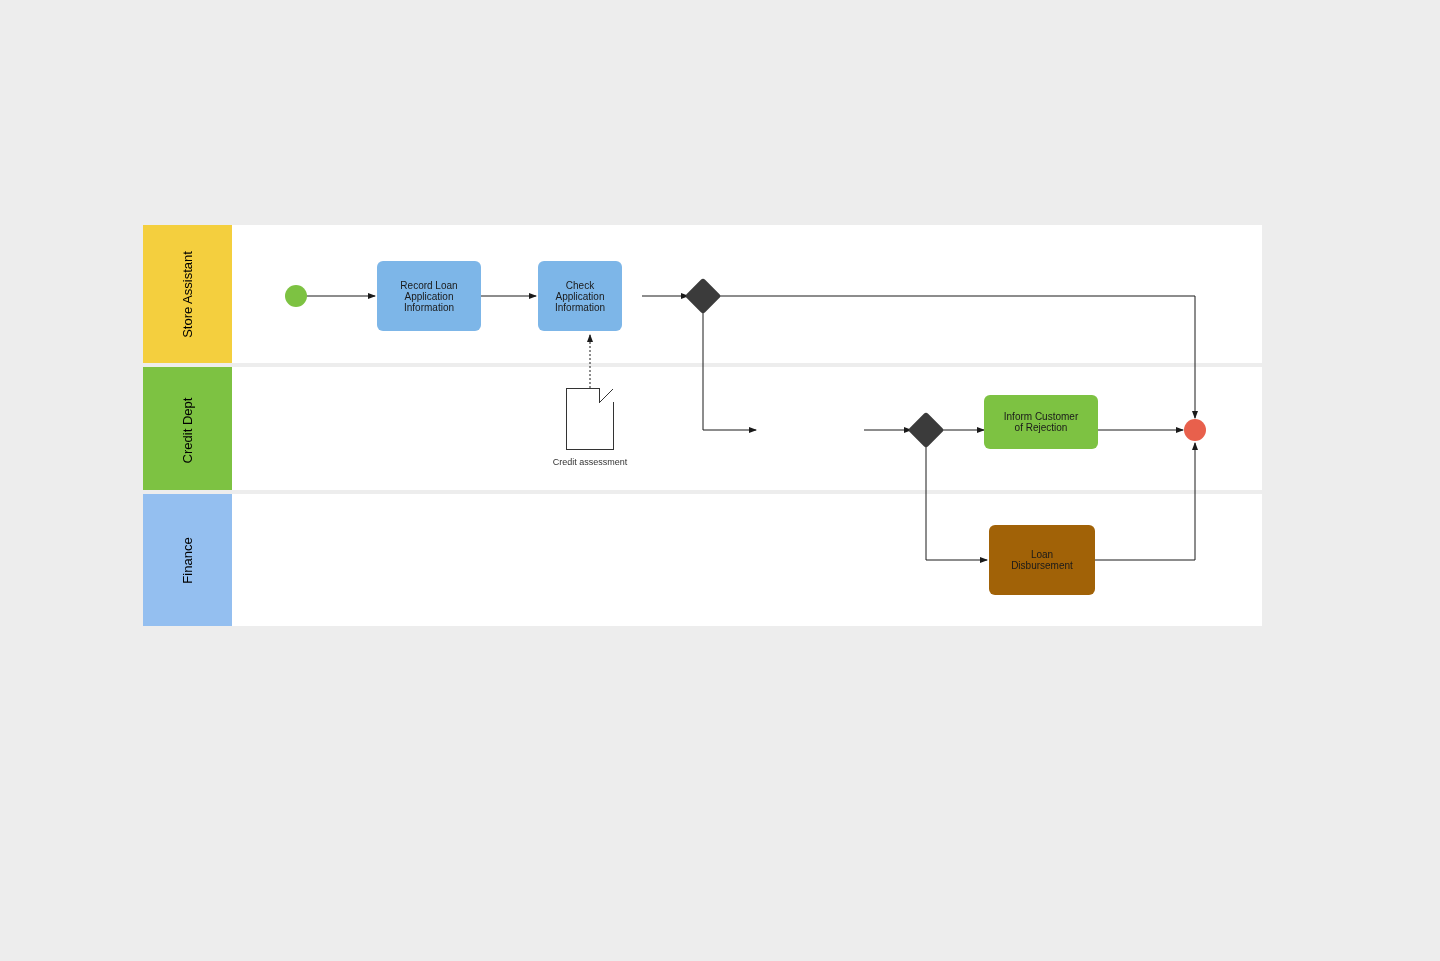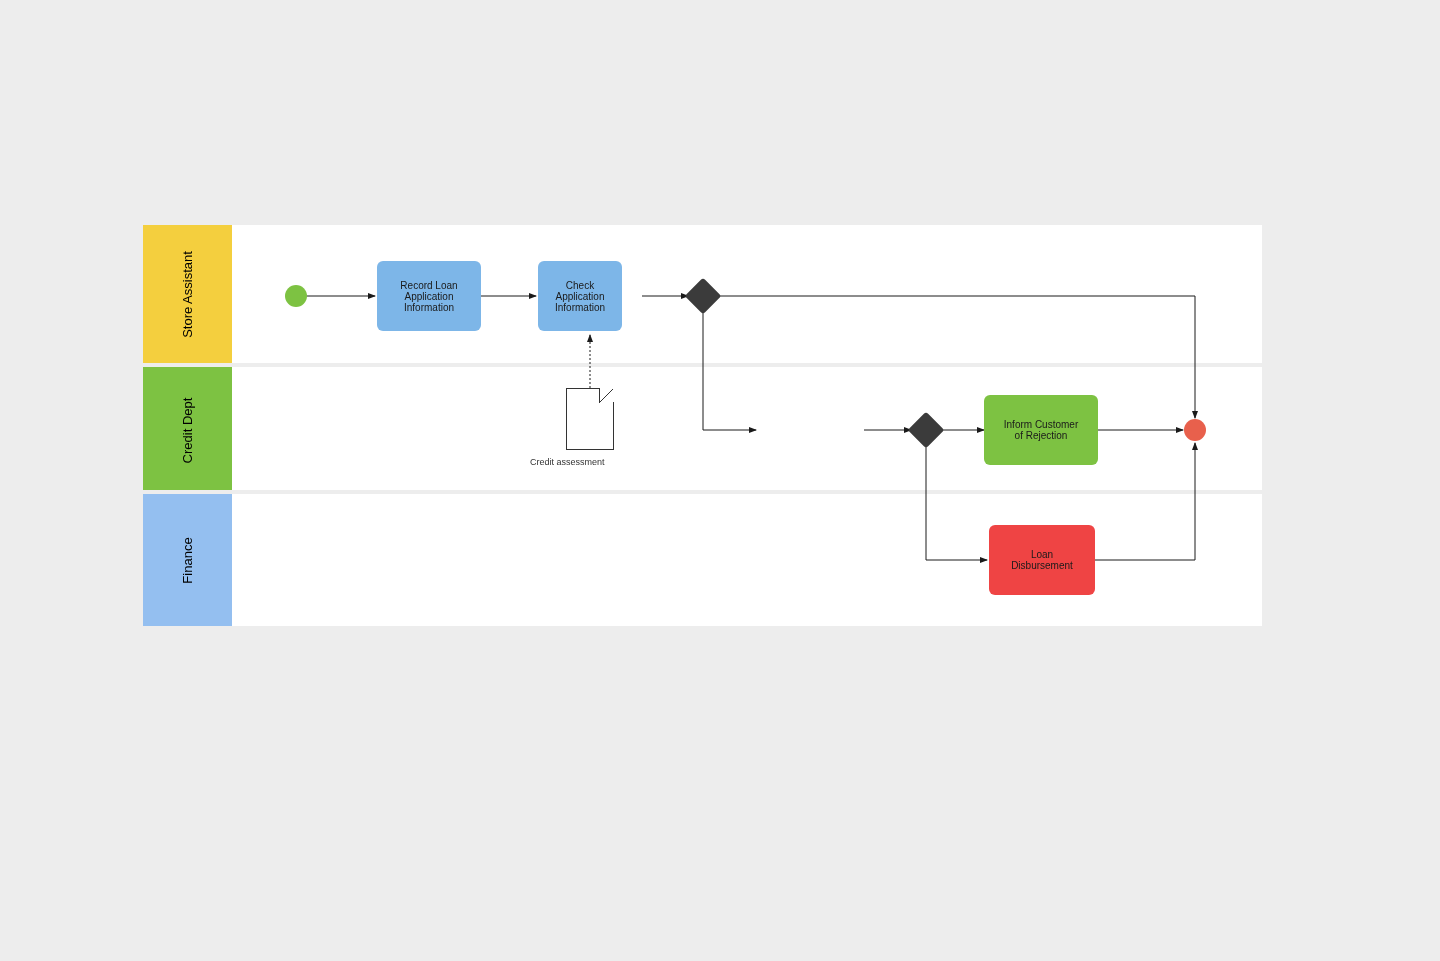--- a/index.html
+++ b/index.html
@@ -44,21 +44,21 @@
     display: flex;
     align-items: center;
     justify-content: center;
     text-align: center;
     font-size: 10px;
     color: #1a1a1a;
     padding: 17px;
   }
   .task-blue { background: #7db6e8; }
   .task-green { background: #7dc242; }
-  .task-yellow { background: #ef4444; }
+  .task-yellow { background: #a16207; }
   .lane-yellow { background: #f4cf3e; }
   .lane-green  { background: #7dc242; }
   .lane-blue   { background: #94bff0; }
   .start-event {
     position: absolute;
     width: 22px; height: 22px;
     border-radius: 50%;
     background: #7dc242;
   }
   .end-event {
@@ -99,20 +99,21 @@
   .doc-fold {
     position: absolute;
     top: 0; right: 0;
     width: 14px; height: 14px;
     background: linear-gradient(135deg, transparent 49%, #333 50%, #333 51%, #fff 52%);
   }
   .doc-label {
     position: absolute;
     font-size: 9px;
     color: #333;
+    text-align: center;
     width: 120px;
   }
   svg.flows {
     position: absolute;
     top: 0; left: 0;
     width: 100%;
     height: 100%;
     pointer-events: none;
   }
 </style>
@@ -180,21 +181,21 @@
   <div class="gateway" style="left:547px;top:58px"></div>
 
   <div class="doc" style="left:423px;top:163px">
     <div class="doc-fold"></div>
   </div>
   <div class="doc-label" style="left:387px;top:232px">Credit assessment</div>
 
 
   <div class="gateway" style="left:770px;top:192px"></div>
 
-  <div class="task task-green" style="left:841px;top:170px;width:114px;height:70px">
+  <div class="task task-green" style="left:841px;top:170px;width:114px;height:54px">
     <span>Inform Customer of Rejection</span>
   </div>
 
   <div class="end-event" style="left:1041px;top:194px"></div>
 
   <div class="task task-yellow" style="left:846px;top:300px;width:106px;height:70px">
     <span>Loan Disbursement</span>
   </div>
 
 </div>

